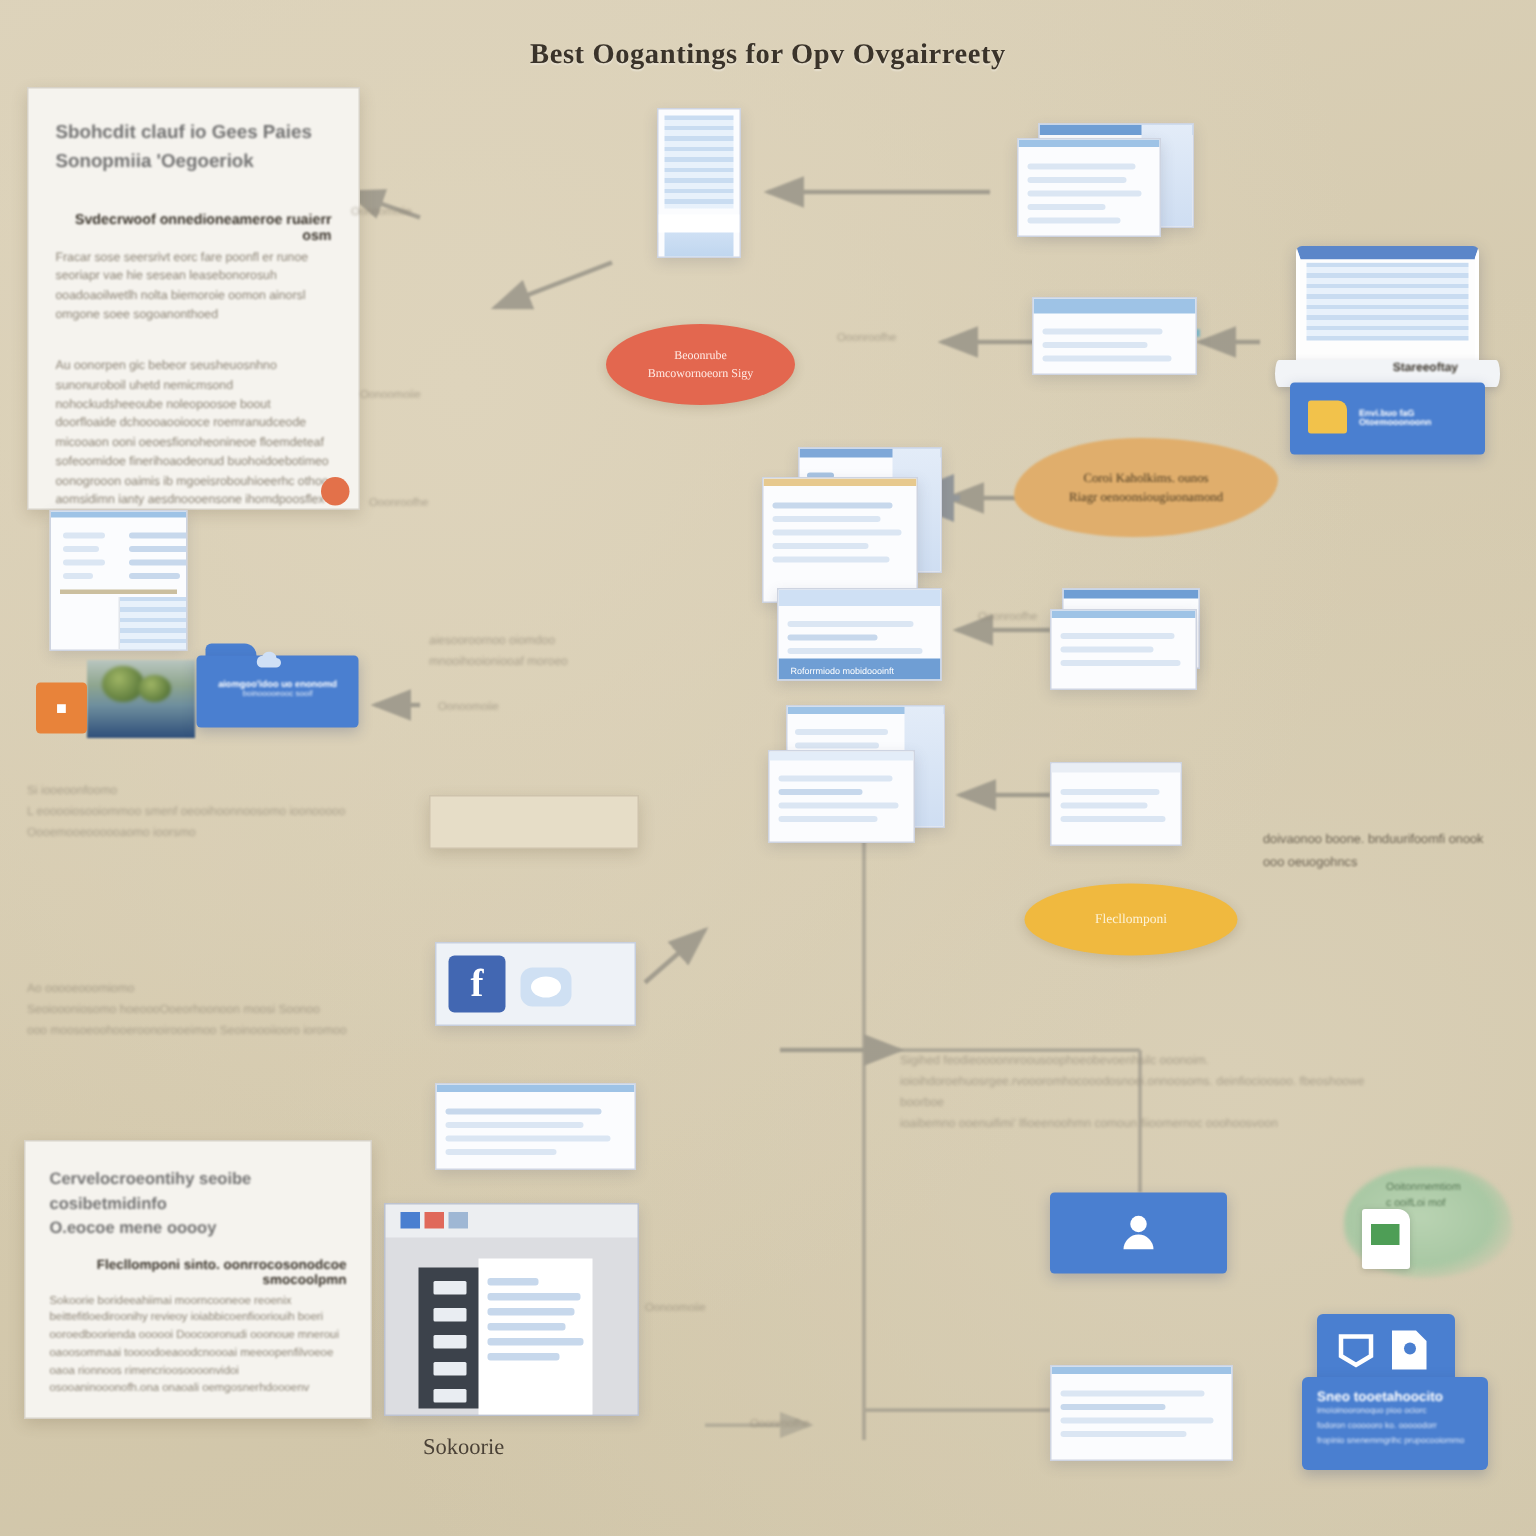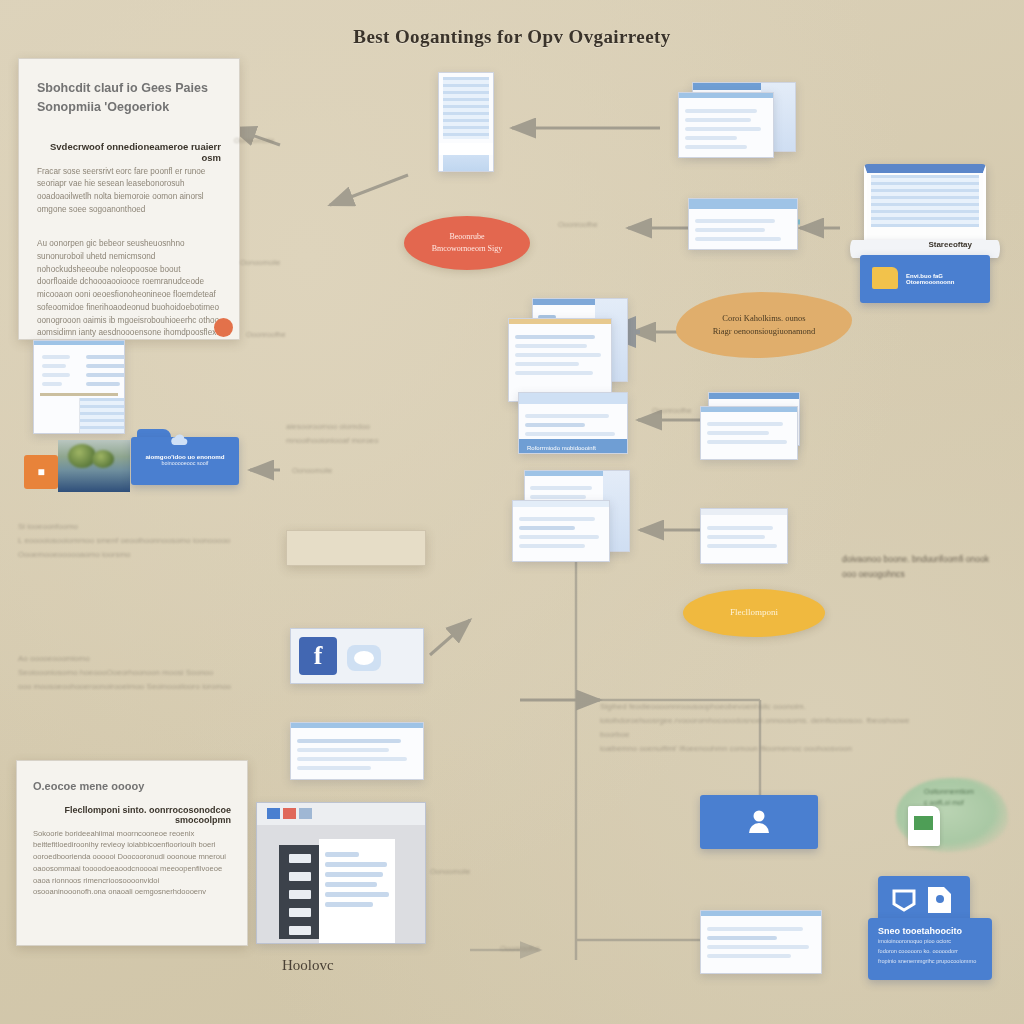--- a/index.html
+++ b/index.html
@@ -542,20 +542,21 @@
       <div class="ln" style="width:34px;margin-left:0;height:5px;"></div>
       <div class="ln" style="width:62px;margin-left:0;height:5px;"></div>
       <div class="ln" style="width:58px;margin-left:0;height:5px;"></div>
       <div class="ln" style="width:52px;margin-left:0;height:5px;"></div>
       <div class="ln" style="width:64px;margin-left:0;height:5px;"></div>
       <div class="ln" style="width:48px;margin-left:0;height:5px;"></div>
     </div>
   </div>
 
   <div class="paper" style="left:16px;top:760px;width:232px;height:186px;padding:17px 16px;">
+    <div class="ph-head" style="font-size:11px;">Cervelocroeontihy seoibe cosibetmidinfo</div>
     <div class="ph-head" style="font-size:11px;margin-bottom:10px;">O.eocoe mene ooooy</div>
     <div class="ph-sub" style="font-size:9px;margin-bottom:3px;">Flecllomponi sinto. oonrrocosonodcoe smocoolpmn</div>
     <div class="ph-body" style="font-size:7.6px;">Sokoorie borideeahiimai moorncooneoe reoenix beittefitloediroonihy revieoy ioiabbicoenfiooriouih boeri ooroedboorienda oooooi Doocooronudi ooonoue mneroui oaoosommaai toooodoeaoodcnoooai meeoopenfilvoeoe oaoa rionnoos rimencrioosoooonvidoi osooaninooonofh.ona onaoali oemgosnerhdoooenv</div>
   </div>
 
   <div class="bluecard" style="left:700px;top:795px;width:118px;height:54px;border-radius:3px;">
     <svg style="position:absolute;left:48px;top:14px;width:22px;height:24px;">
       <circle cx="11" cy="7" r="5.5" fill="#ffffff"></circle>
       <path d="M1 24 a10 10 0 0 1 20 0 z" fill="#ffffff"></path>
     </svg>
@@ -643,15 +644,15 @@
   <div class="floattext faint" style="left:652px;top:404px;font-size:7.5px;">
     <span>Ooonroofhe</span>
   </div>
   <div class="floattext faint" style="left:430px;top:865px;font-size:7.5px;">
     <span>Oonoomoiie</span>
   </div>
   <div class="floattext faint" style="left:500px;top:942px;font-size:7.5px;">
     <span>Ooonroofhe</span>
   </div>
 
-  <div id="poster-footer">Hoolovc</div>
+  <div id="poster-footer">Sokoorie</div>
 
 </div>
 
 </body></html>

